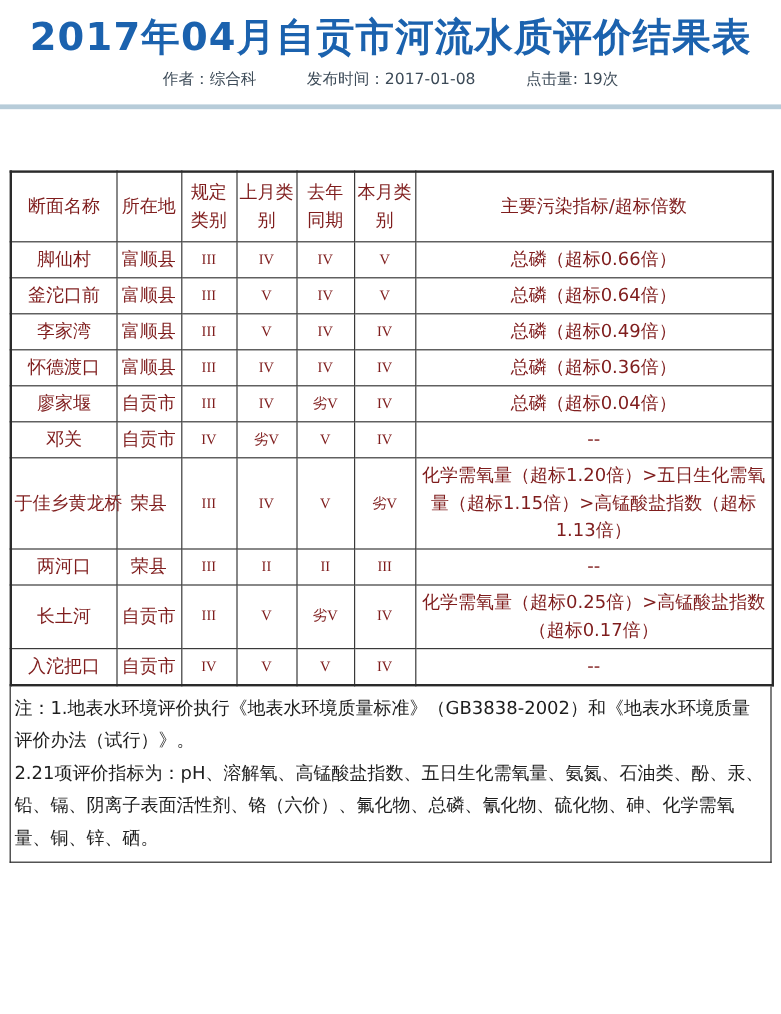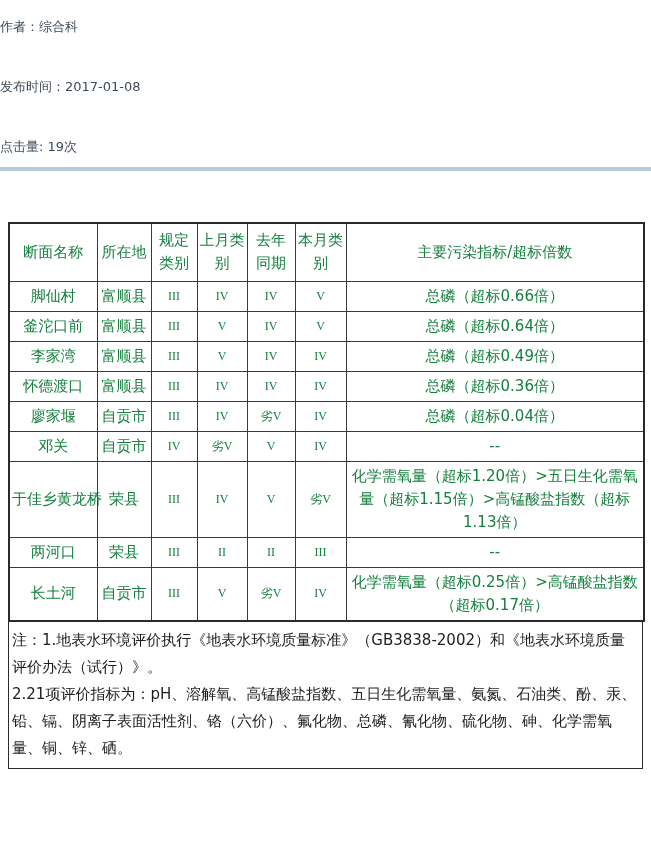--- a/index.html
+++ b/index.html
@@ -14,45 +14,44 @@
   .article-title {
     padding-top: 10px;
     text-align: center;
     font-size: 32px;
     font-weight: bold;
     color: #1b62ae;
     letter-spacing: 1px;
     line-height: 42px;
   }
   .meta-row {
-    margin-top: 18px;
-    text-align: left;
+    margin-top: 6px;
+    text-align: right;
     font-size: 13px;
     color: #3d4b58;
     display: flex;
     justify-content: center;
     gap: 42px;
     line-height: 18px;
-    flex-direction: column;
   }
   .top-divider {
     margin-top: 11px;
     height: 4px;
     background: #b7ccd9;
     border: none;
     width: 651px;
   }
 
   table.wq-table {
     margin: 51px 0 0 8px;
     width: 635px;
     border-collapse: collapse;
     table-layout: fixed;
     font-size: 15px;
-    color: #15803d;
+    color: #7f1d1d;
     border-radius: 29px;
   }
   table.wq-table th, table.wq-table td {
     border: 1px solid #3a3a3a;
     text-align: center;
     vertical-align: middle;
     padding: 3px 2px;
     line-height: 23px;
   }
   table.wq-table { border: 2px solid #2a2a2a; }
@@ -75,20 +74,21 @@
     line-height: 27px;
     color: #1d1d1d;
   }
   .notes-box p { margin: 0; }
 </style>
 </head>
 <body>
 
 <div class="page">
 
+  <h1 class="article-title">2017年04月自贡市河流水质评价结果表</h1>
 
   <div class="meta-row">
     <span>作者：综合科</span>
     <span>发布时间：2017-01-08</span>
     <span>点击量: 19次</span>
   </div>
 
   <div class="top-divider"></div>
 
   <table class="wq-table">
@@ -187,20 +187,29 @@
         </tr>
         <tr>
           <td class="name-cell">长土河</td>
           <td>自贡市</td>
           <td class="class-cell">III</td>
           <td class="class-cell">V</td>
           <td class="class-cell">劣V</td>
           <td class="class-cell">IV</td>
           <td class="poll-cell">化学需氧量（超标0.25倍）&gt;高锰酸盐指数（超标0.17倍）</td>
         </tr>
+        <tr>
+          <td class="name-cell">入沱把口</td>
+          <td>自贡市</td>
+          <td class="class-cell">IV</td>
+          <td class="class-cell">V</td>
+          <td class="class-cell">V</td>
+          <td class="class-cell">IV</td>
+          <td class="poll-cell">--</td>
+        </tr>
       </tbody>
   </table>
 
   <div class="notes-box">
     <p>注：1.地表水环境评价执行《地表水环境质量标准》（GB3838-2002）和《地表水环境质量评价办法（试行）》。</p>
     <p>2.21项评价指标为：pH、溶解氧、高锰酸盐指数、五日生化需氧量、氨氮、石油类、酚、汞、铅、镉、阴离子表面活性剂、铬（六价）、氟化物、总磷、氰化物、硫化物、砷、化学需氧量、铜、锌、硒。</p>
 
   </div>
 
 </div>

